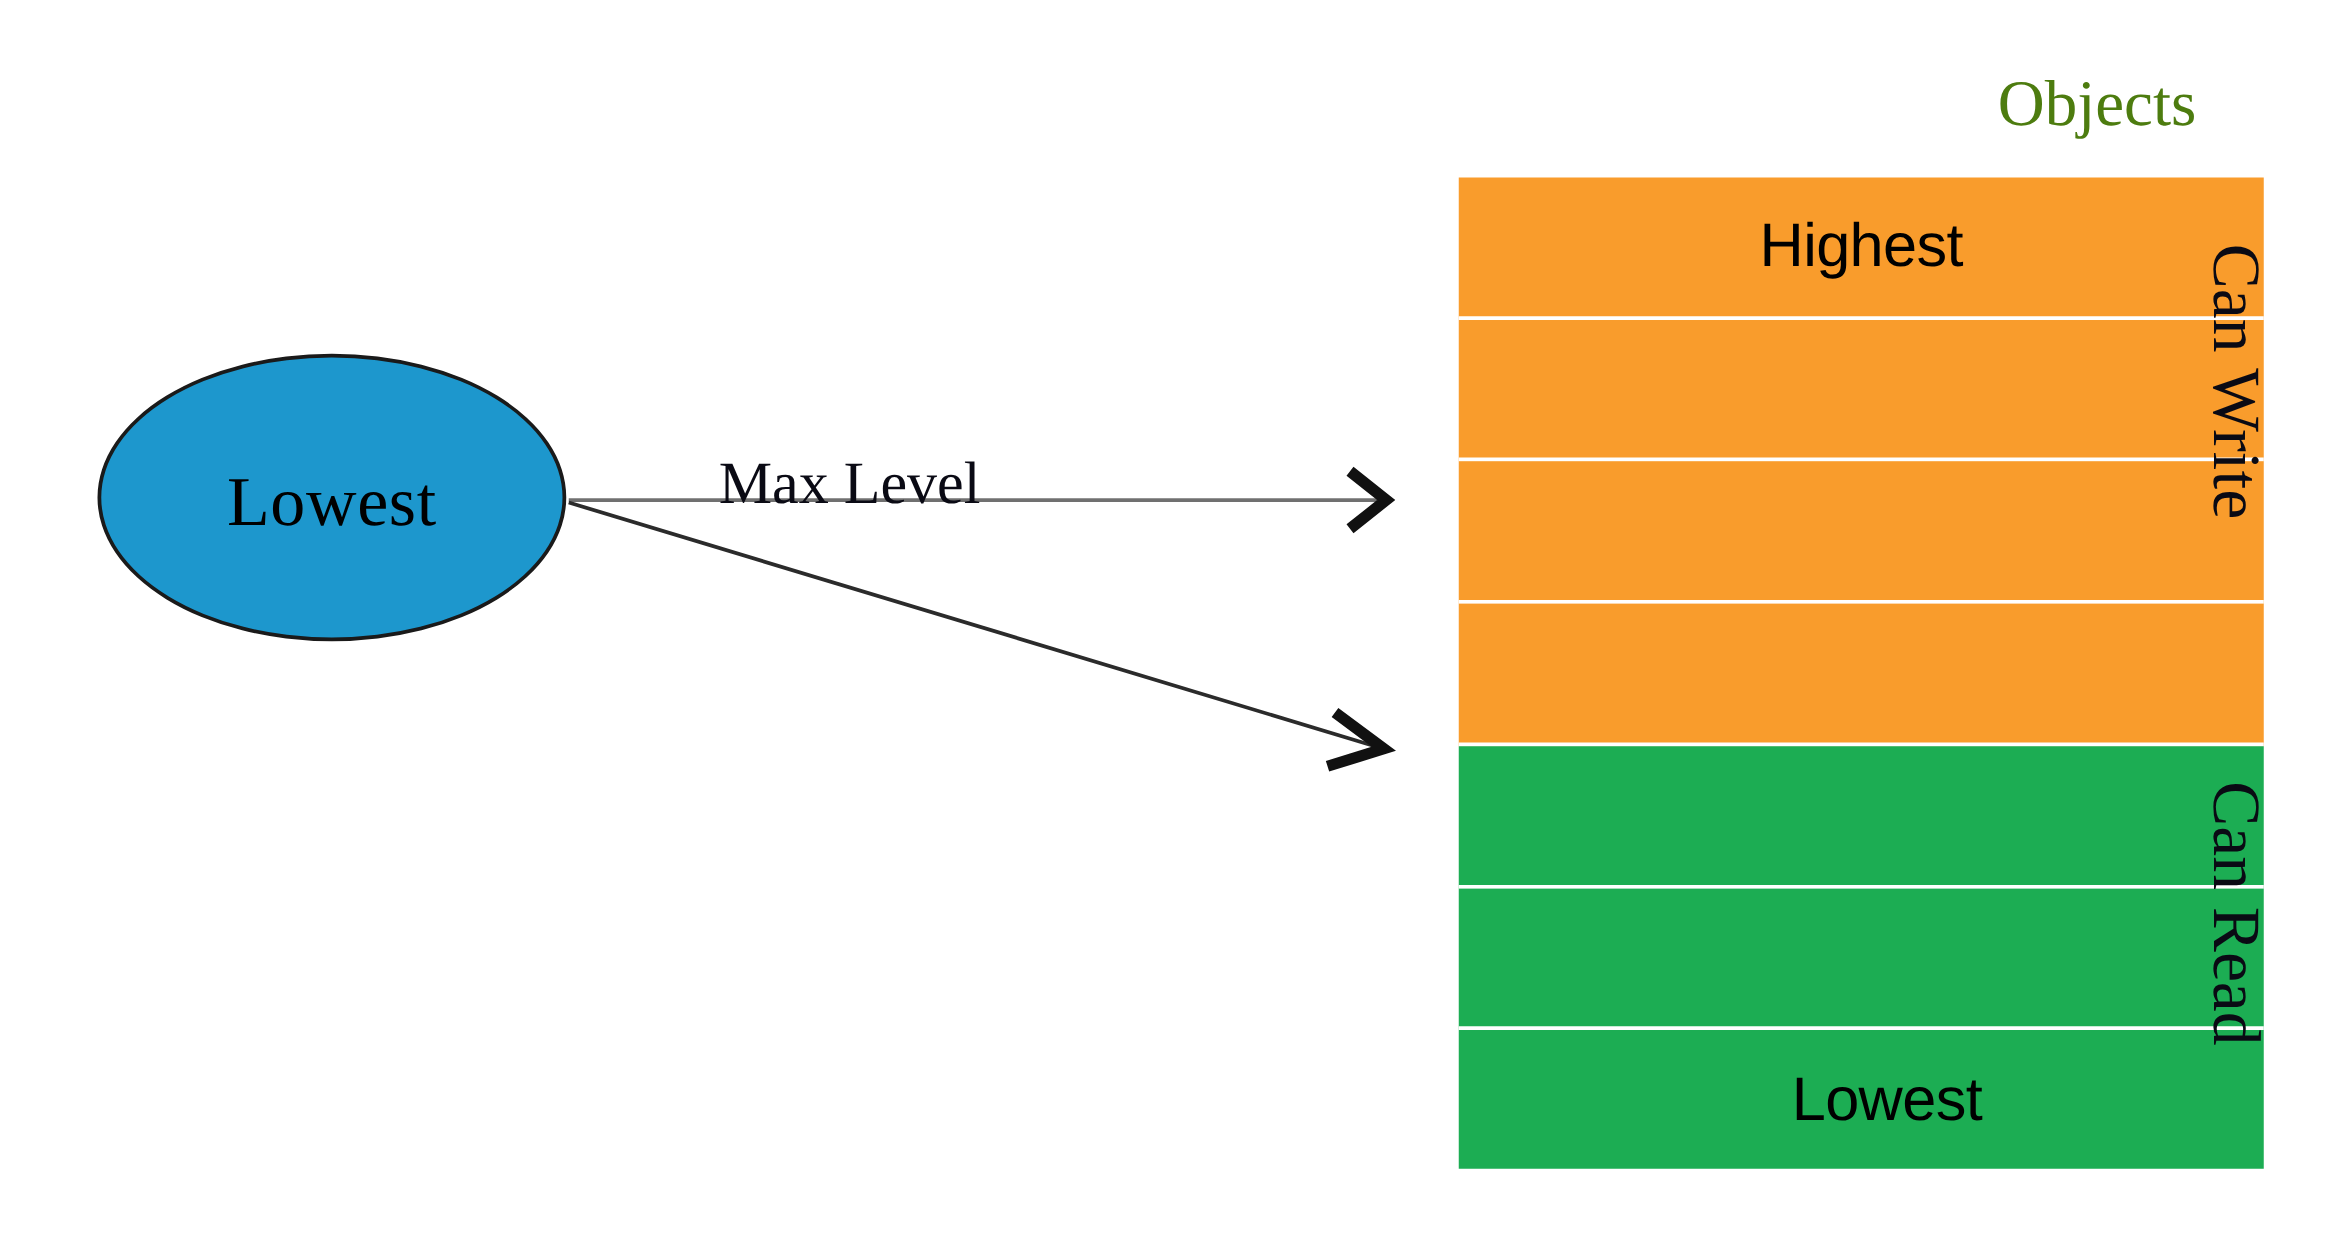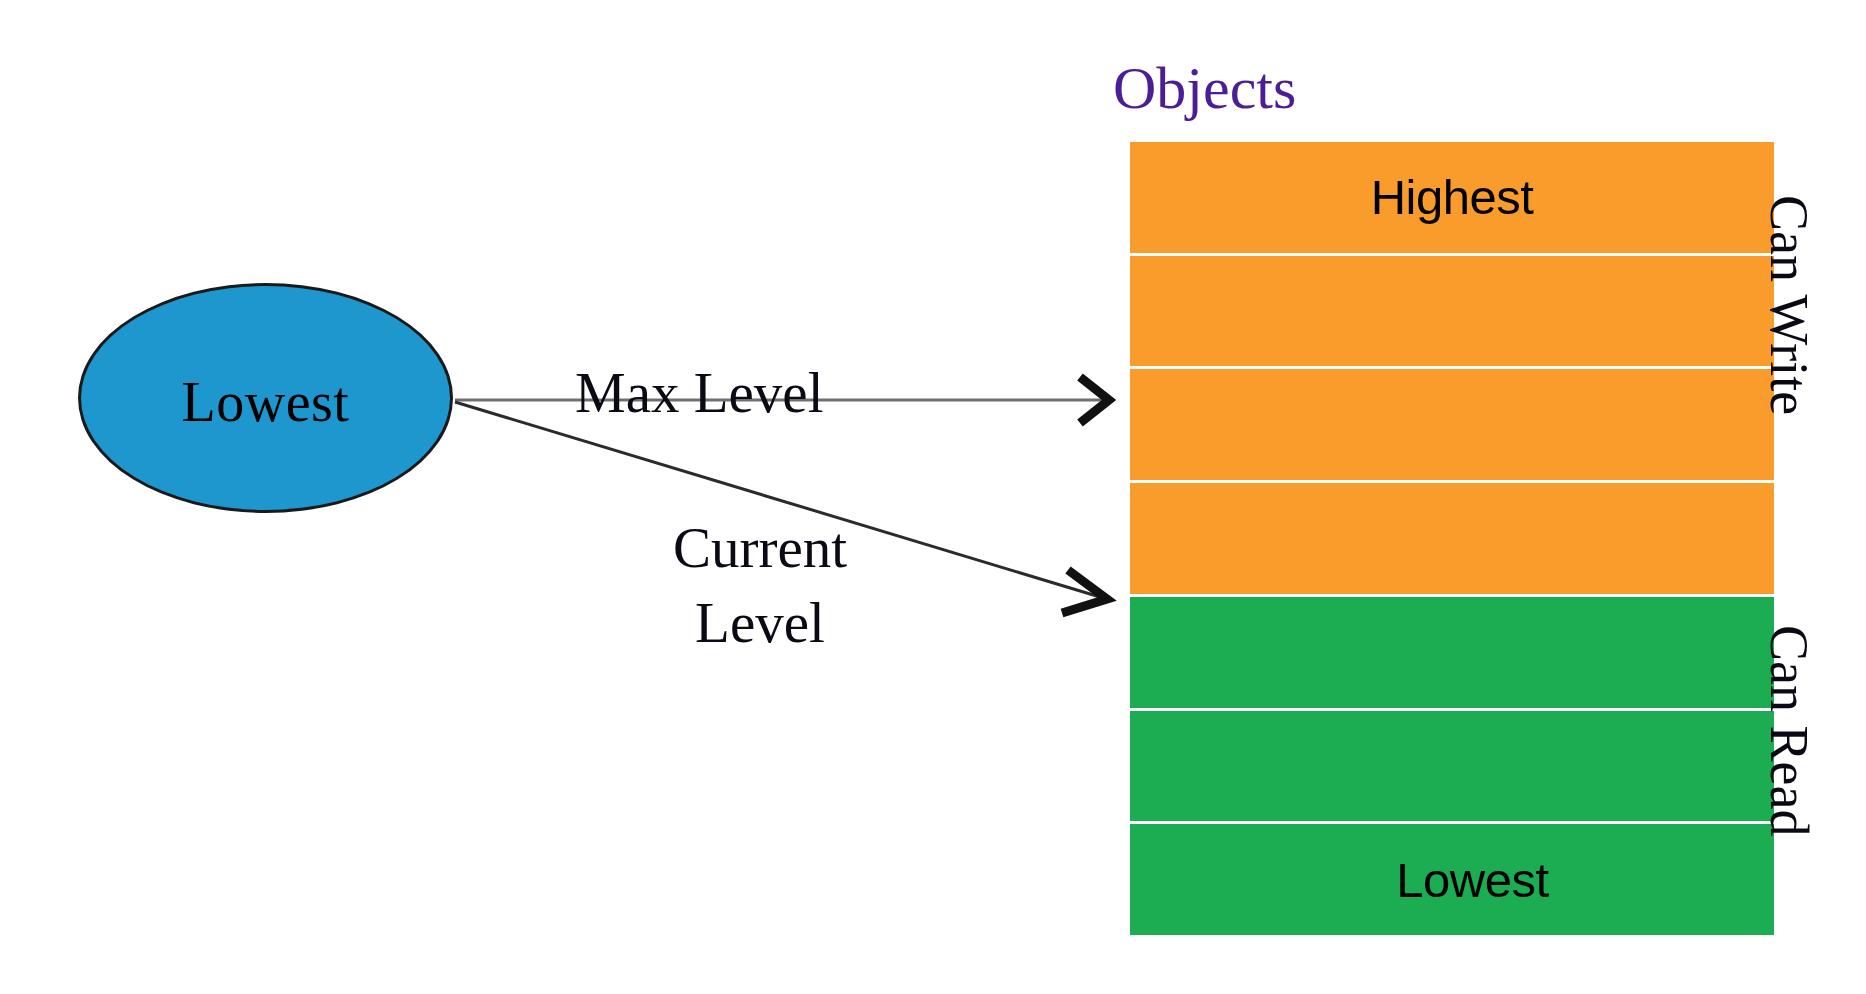--- a/index.html
+++ b/index.html
@@ -43,21 +43,21 @@
     color: #000000;
     letter-spacing: 0.5px;
     white-space: nowrap;
     transform: translateY(4px);
   }
 
   
   .edge-label {
     position: absolute;
     font-family: "Liberation Serif", serif;
-    font-size: 57px;
+    font-size: 48px;
     color: #0a0a14;
     white-space: nowrap;
     line-height: 1.32;
   }
   #label-max-level {
     left: 575px;
     top: 355px;
   }
   #label-current-level {
     left: 640px;
@@ -68,30 +68,30 @@
   #label-current-level span {
     display: block;
   }
 
   
   #objects-title {
     position: absolute;
     left: 1113px;
     top: 54px;
     width: 644px;
-    text-align: left;
-    font-family: "Liberation Serif", serif;
-    font-size: 60px;
-    color: #4c1d95;
+    text-align: right;
+    font-family: "Liberation Serif", serif;
+    font-size: 52px;
+    color: #4d7c0f;
   }
 
   
   #level-stack {
     position: absolute;
-    left: 1130px;
+    left: 1167px;
     top: 142px;
     width: 644px;
     height: 793px;
     display: flex;
     flex-direction: column;
   }
   .level-band {
     flex: 1 1 0;
     position: relative;
     display: flex;
@@ -158,24 +158,20 @@
     </g>
 
     <g>
       <line x1="455" y1="402" x2="1100" y2="597" stroke="#2b2b2b" stroke-width="3"></line>
       <polyline points="1068,570 1107,599 1062,613" fill="none" stroke="#111111" stroke-width="9" stroke-linecap="butt" stroke-linejoin="miter"></polyline>
     </g>
   </svg>
 
   <div class="edge-label" id="label-max-level">Max Level</div>
 
-  <div class="edge-label" id="label-current-level">
-    <span>Current</span>
-    <span>Level</span>
-  </div>
 
   <div id="objects-title">Objects</div>
 
   <div id="level-stack">
     <div class="level-band" style="background:#f99c2c">
       <span class="band-text">Highest</span>
     </div>
     <div class="level-band" style="background:#f99c2c">
       <span class="band-text"></span>
     </div>

